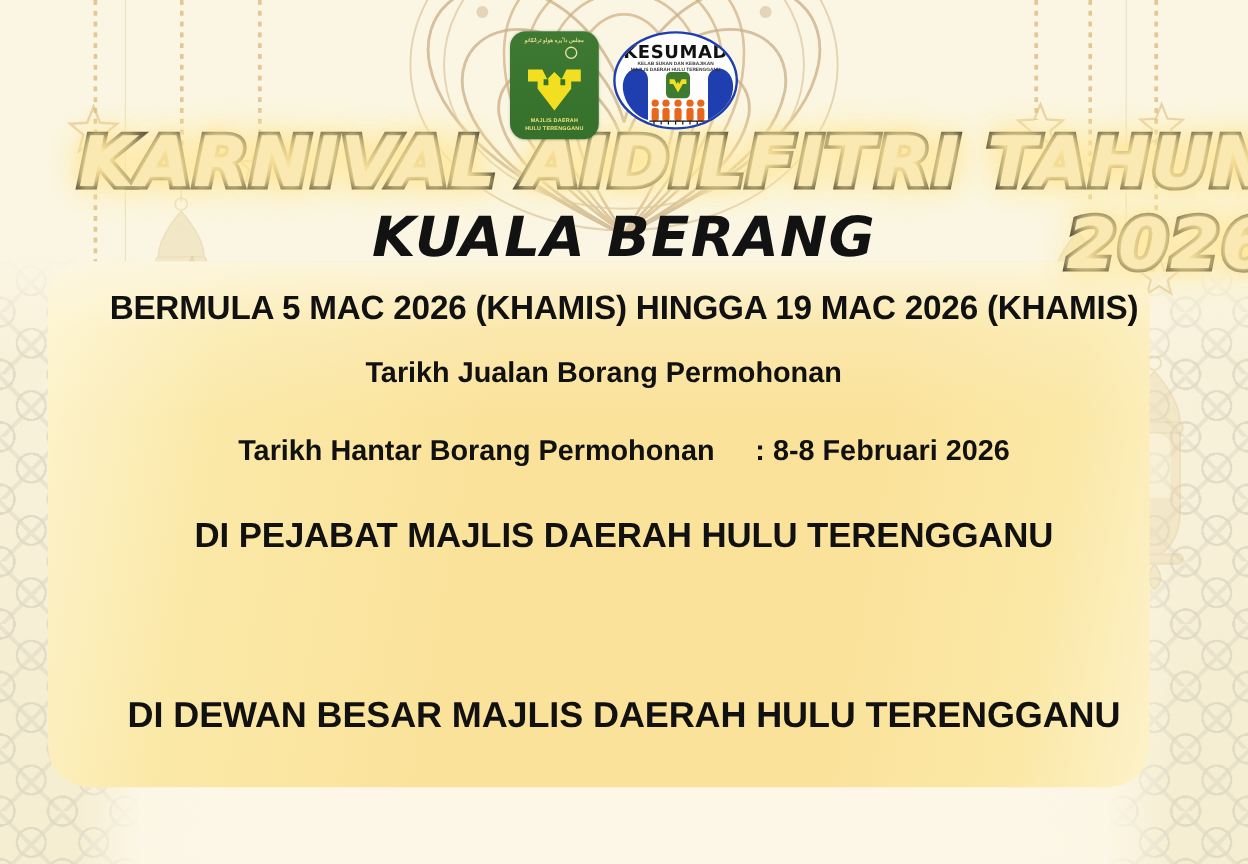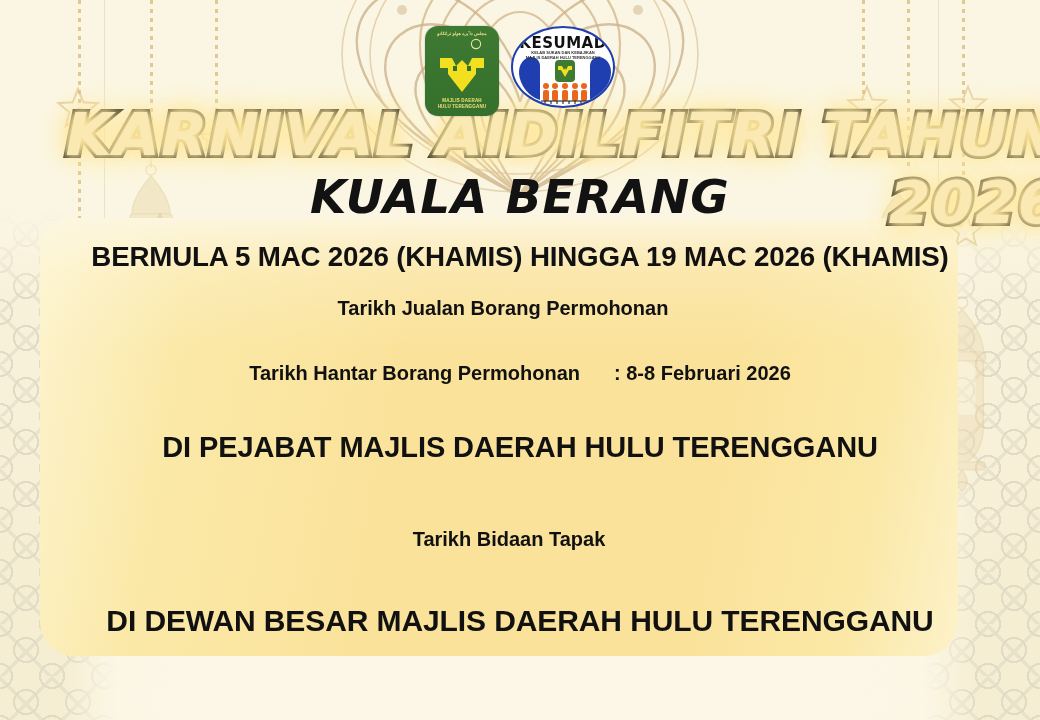--- a/index.html
+++ b/index.html
@@ -140,37 +140,37 @@
     position:absolute; left:0; right:0; top:241px;
     text-align:center;
     font-size:28px; font-weight:bold; color:#111;
     letter-spacing:-.2px;
     transform:scaleX(.99);
   }
 
   .row {
     position:absolute; left:0; right:0;
     display:flex; justify-content:center; align-items:baseline;
-    font-size:20px; font-weight:bold; color:#111;
+    font-size:24px; font-weight:bold; color:#111;
   }
   .row .lbl { white-space:pre; }
   .row .val { white-space:pre; }
 
   #row1 { top:297px; }
   #row2 { top:362px; }
   #row4 { top:528px; }
 
   .centerline {
     position:absolute; left:0; right:0;
     text-align:center;
     font-size:29px; font-weight:bold; color:#111;
     letter-spacing:-.1px;
   }
   #venue1 { top:431px; }
-  #venue2 { top:580px; font-size:30px;margin-top:24px; }
+  #venue2 { top:580px; font-size:30px; }
 
   
   .logos {
     position:absolute; left:0; right:0; top:26px;
     display:flex; justify-content:center; gap:12px;
     z-index:45;
   }
   .logo-mdht {
     width:74px; height:90px; border-radius:13px;
     background:linear-gradient(180deg,#3f7a33 0%,#35702c 100%);
@@ -401,20 +401,19 @@
 
     <div class="row" id="row2">
       <span class="lbl">Tarikh Hantar Borang Permohonan</span>
       <span style="display:inline-block;width:34px;"></span>
       <span class="val">: 8-8 Februari 2026</span>
     </div>
 
     <div class="centerline" id="venue1">DI PEJABAT MAJLIS DAERAH HULU TERENGGANU</div>
 
     <div class="row" id="row4">
-      <span class="lbl">Tarikh Bidaan Tapak</span>
       <span style="display:inline-block;width:22px;"></span>
     </div>
 
     <div class="centerline" id="venue2">DI DEWAN BESAR MAJLIS DAERAH HULU TERENGGANU</div>
 
   </div>
 </div>
 
 </body></html>

